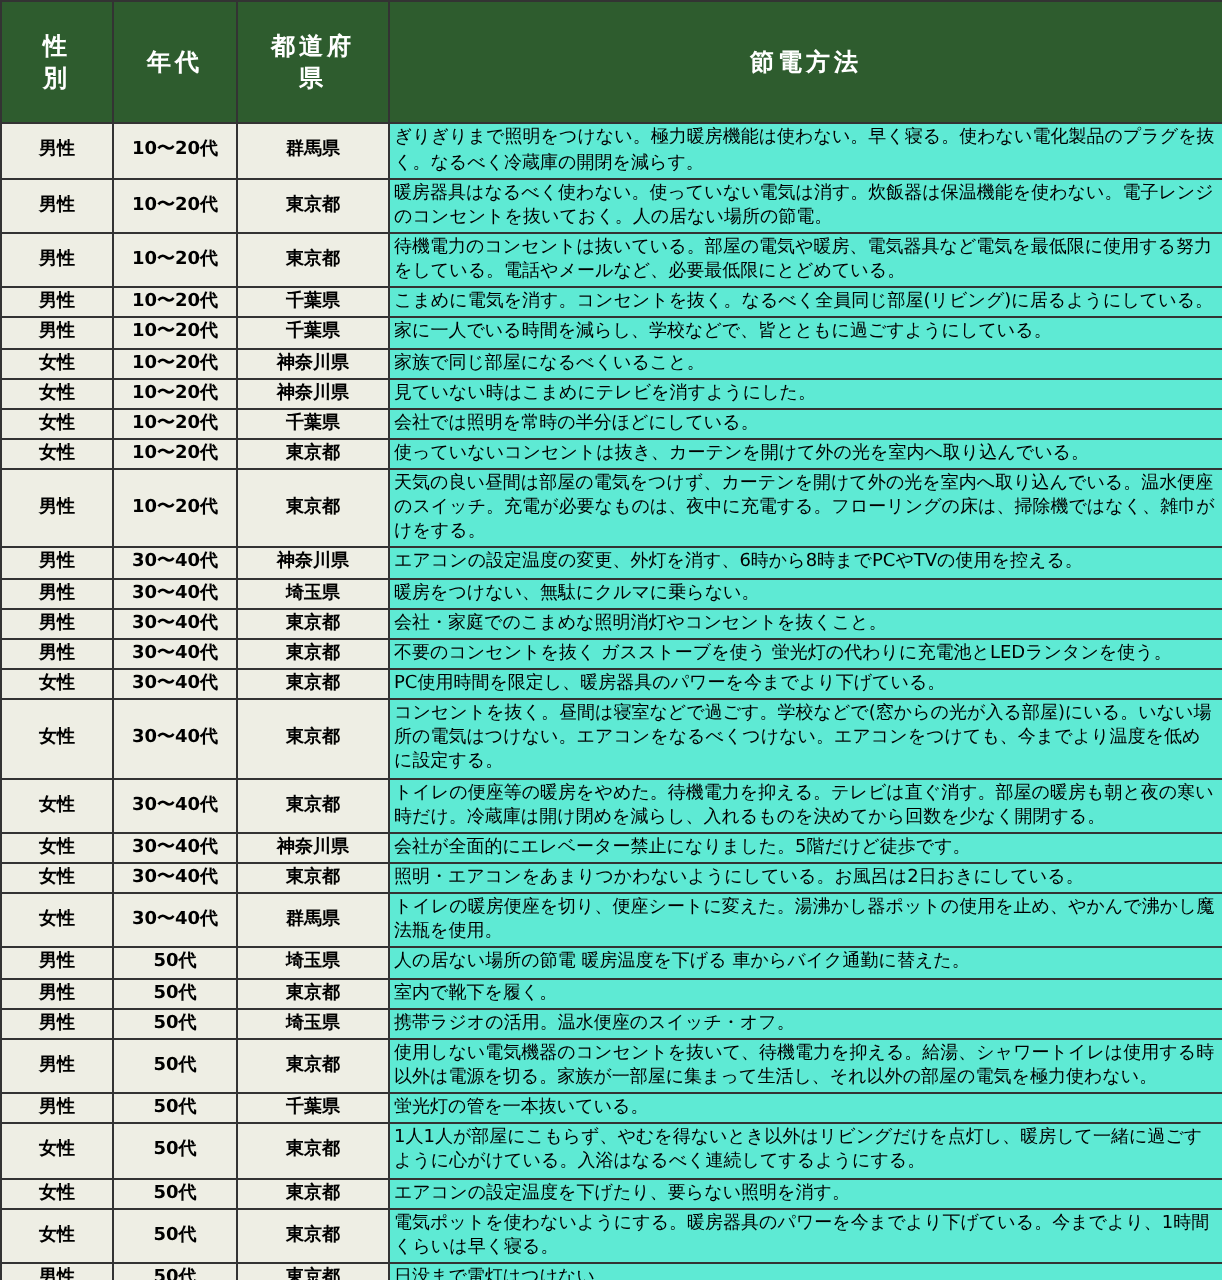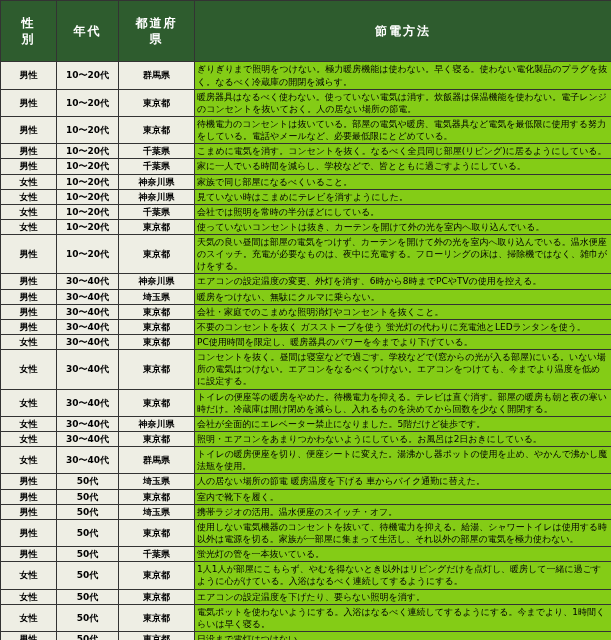--- a/index.html
+++ b/index.html
@@ -52,21 +52,21 @@
     height: 12px;
   }
   td.meta {
     background: var(--meta-bg, #eeeee4);
     text-align: center;
     font-weight: bold;
     font-size: 9px;
     white-space: nowrap;
   }
   td.method {
-    background: #84cc16;
+    background: #5eead4;
     text-align: left;
     color: #000000;
   }
 </style>
 </head>
 <body>
 
 <div class="page">
 
   <table class="power-table">
@@ -244,21 +244,21 @@
         <tr>
           <td class="meta">女性</td>
           <td class="meta">50代</td>
           <td class="meta">東京都</td>
           <td class="method">エアコンの設定温度を下げたり、要らない照明を消す。</td>
         </tr>
         <tr>
           <td class="meta">女性</td>
           <td class="meta">50代</td>
           <td class="meta">東京都</td>
-          <td class="method">電気ポットを使わないようにする。入浴はなるべく連続してするようにする。今までより、1時間くらいは早く寝る。</td>
+          <td class="method">電気ポットを使わないようにする。暖房器具のパワーを今までより下げている。今までより、1時間くらいは早く寝る。</td>
         </tr>
         <tr>
           <td class="meta">男性</td>
           <td class="meta">50代</td>
           <td class="meta">東京都</td>
           <td class="method">日没まで電灯はつけない。</td>
         </tr>
       </tbody>
   </table>
 </div>

